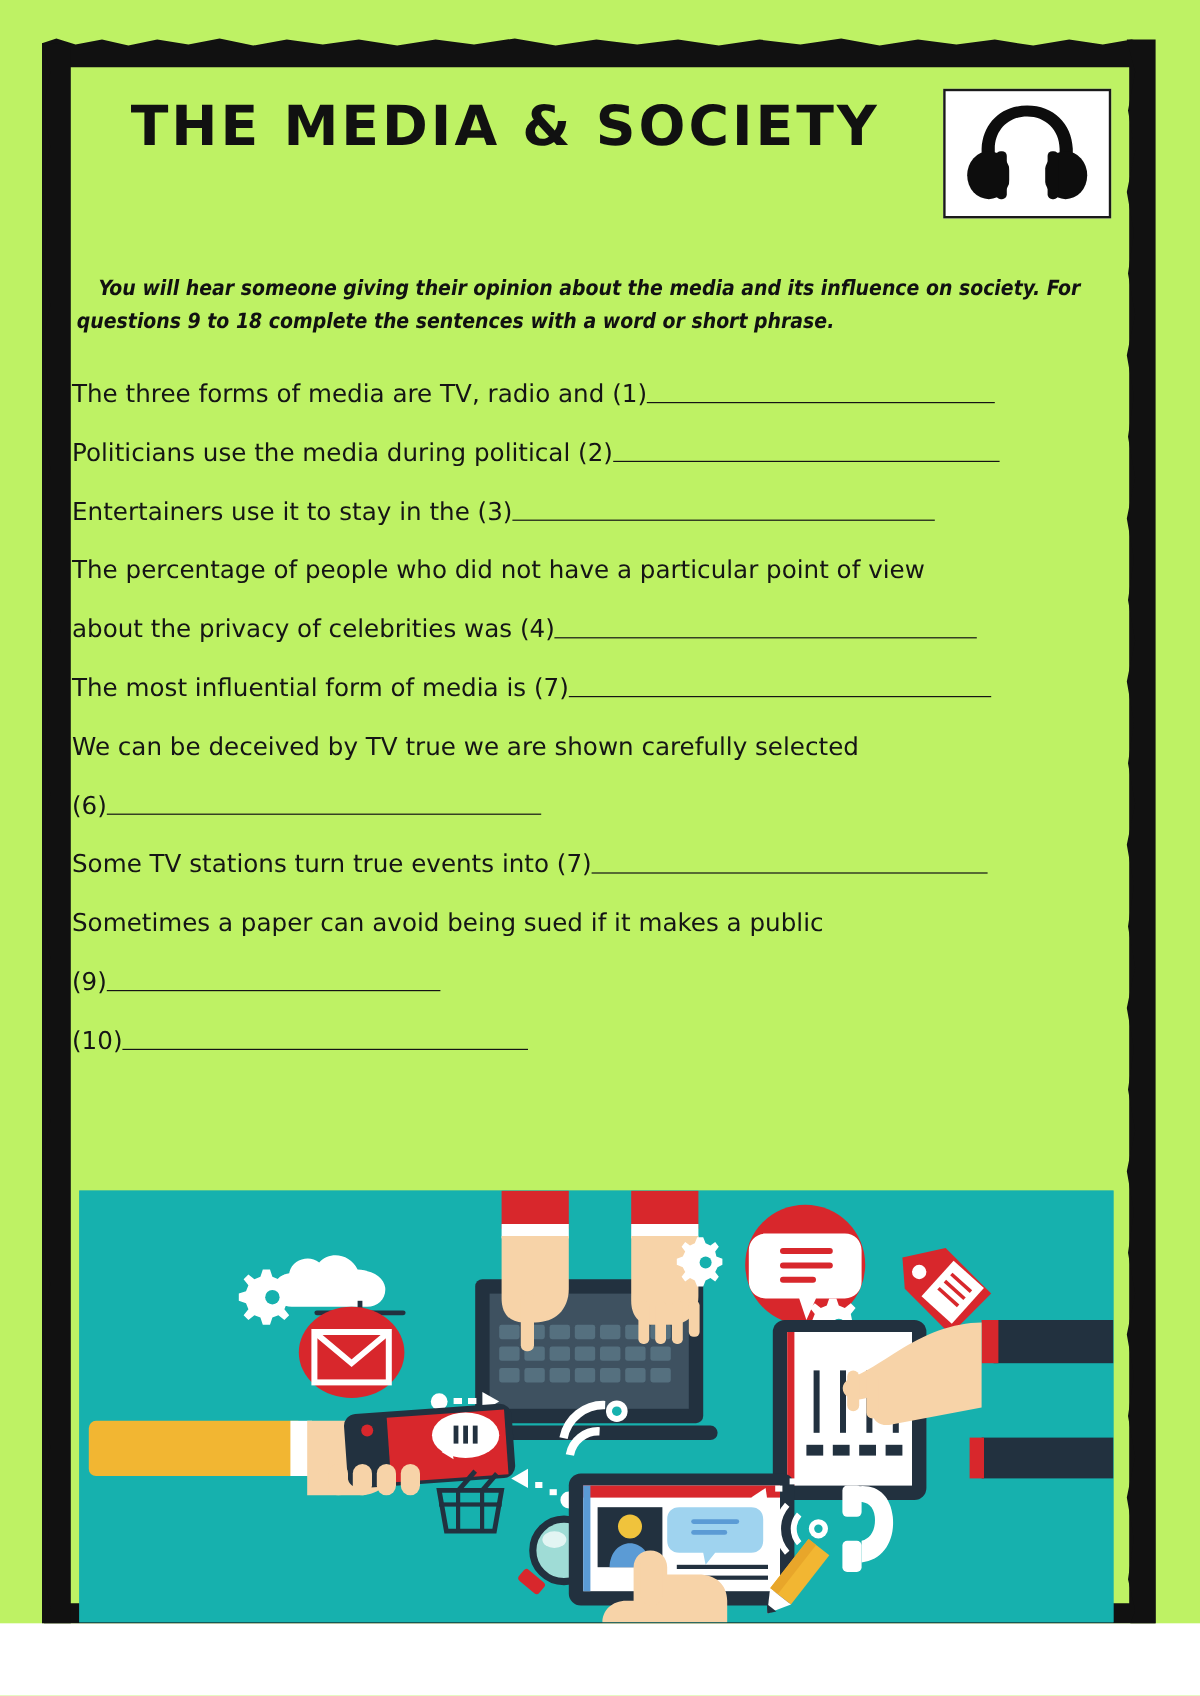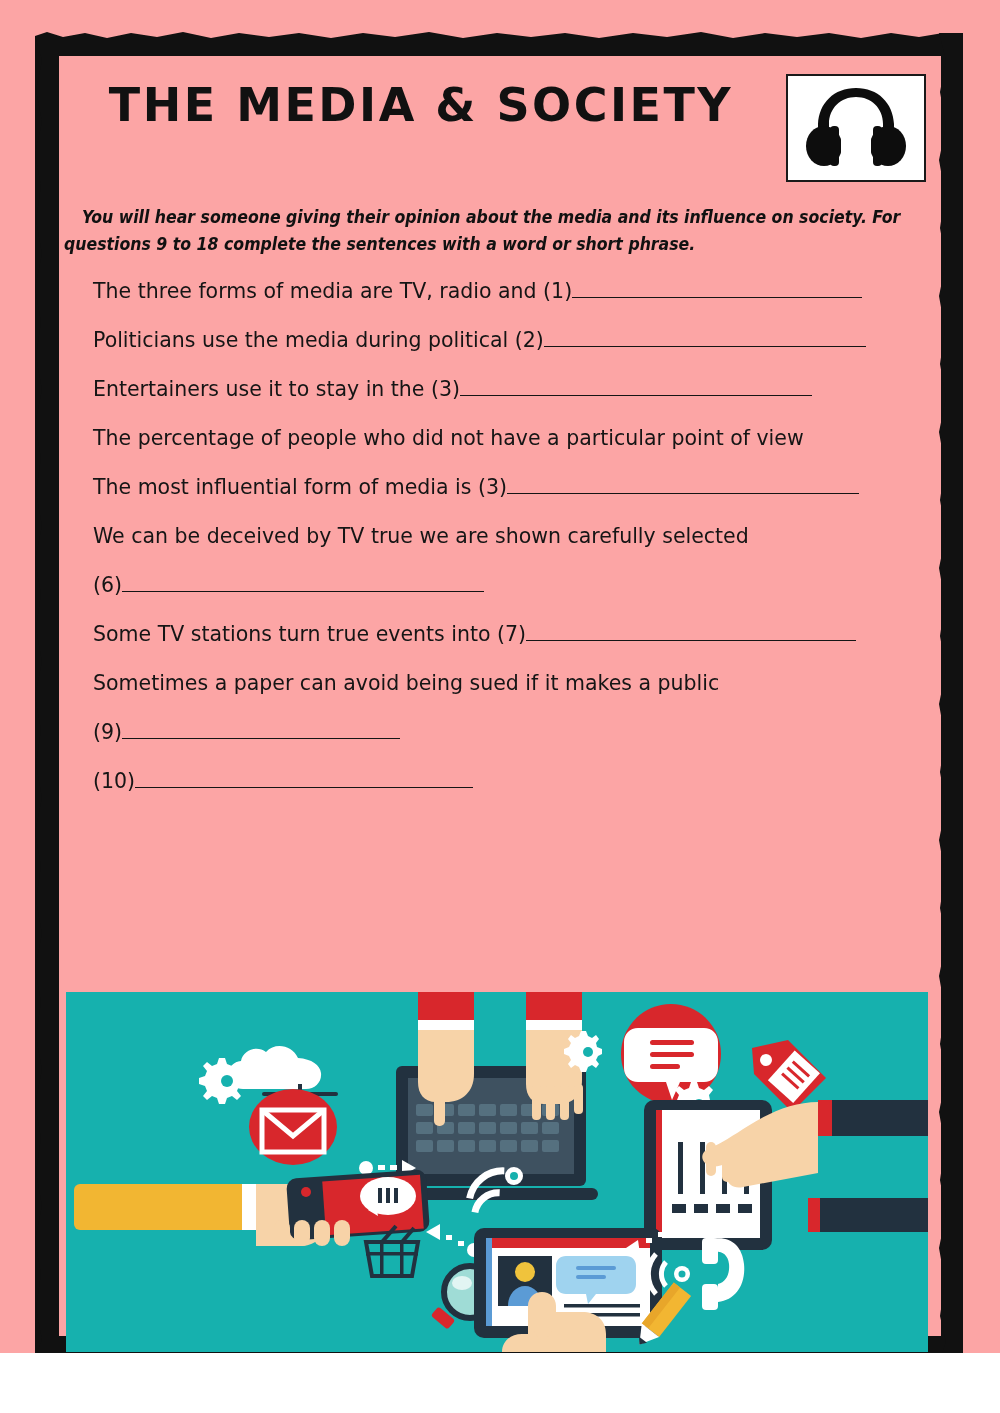--- a/index.html
+++ b/index.html
@@ -8,21 +8,21 @@
     padding: 0;
     background: #ffffff;
   }
   body {
     font-family: "DejaVu Sans", sans-serif;
   }
   .page {
     position: relative;
     width: 1000px;
     height: 1353px;
-    background: #fca5a5;
+    background: #bef264;
     overflow: hidden;
     text-decoration: underline;
   }
 
   
   .frame {
     position: absolute;
     left: 33px;
     top: 30px;
     width: 932px;
@@ -68,46 +68,45 @@
     background: #ffffff;
     box-sizing: border-box;
     display: flex;
     align-items: center;
     justify-content: center;
   }
   .headphones-box svg { width: 104px; height: 84px; display: block; }
 
   
   .instructions {
-    margin-top: 44px;
+    margin-top: 68px;
     padding-left: 8px;
     padding-right: 6px;
     font-family: "DejaVu Sans Condensed", "Liberation Sans Narrow", "Liberation Sans", sans-serif;
     font-style: italic;
     font-weight: 600;
     font-size: 17.5px;
     line-height: 1.55;
     color: #111111;
     text-indent: 18px;
   }
 
   
   .questions {
     margin-top: 22px;
     padding-left: 4px;
   }
   .q-line {
     display: flex;
-    align-items: flex-start;
+    align-items: center;
     font-family: "DejaVu Sans", sans-serif;
     font-size: 20.5px;
     color: #151515;
     height: 49px;
     white-space: nowrap;
-    margin-left: 33px;
   }
   .q-text { flex: 0 0 auto; line-height: 1.1; }
   .q-tail { flex: 0 0 auto; line-height: 1.1; }
   .blank {
     flex: 0 0 auto;
     border-bottom: 1.6px solid #141414;
     height: 17px;
     margin: 0 0 3px 0;
   }
 
@@ -229,23 +228,27 @@
 
       <div class="q-line">
         <span class="q-text">Entertainers use it to stay in the (3)</span>
         <span class="blank" style="width:352px"></span>
       </div>
 
       <div class="q-line">
         <span class="q-text">The percentage of people who did not have a particular point of view</span>
       </div>
 
-
-      <div class="q-line">
-        <span class="q-text">The most influential form of media is (3)</span>
+      <div class="q-line">
+        <span class="q-text">about the privacy of celebrities was (4)</span>
+        <span class="blank" style="width:352px"></span>
+      </div>
+
+      <div class="q-line">
+        <span class="q-text">The most influential form of media is (7)</span>
         <span class="blank" style="width:352px"></span>
       </div>
 
       <div class="q-line">
         <span class="q-text">We can be deceived by TV true we are shown carefully selected</span>
       </div>
 
       <div class="q-line">
         <span class="q-text">(6)</span>
         <span class="blank" style="width:362px"></span>

